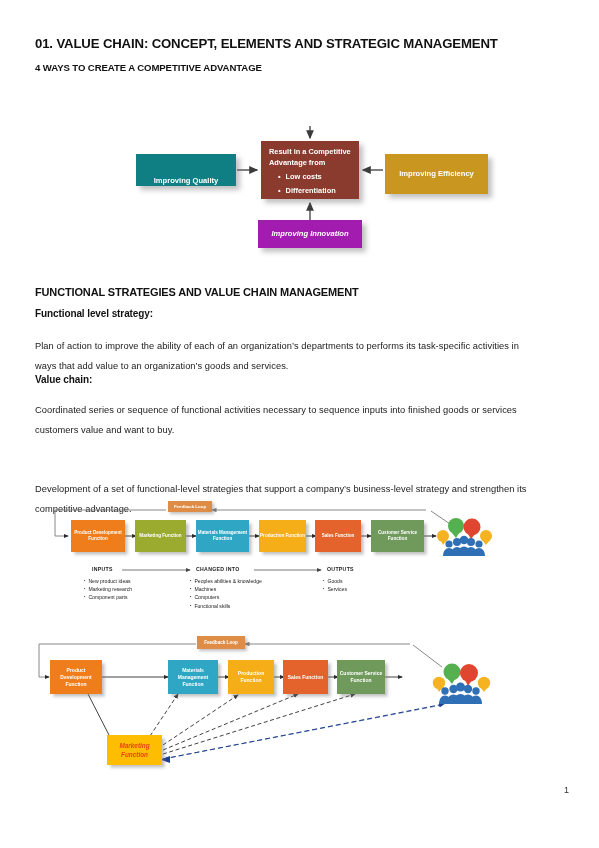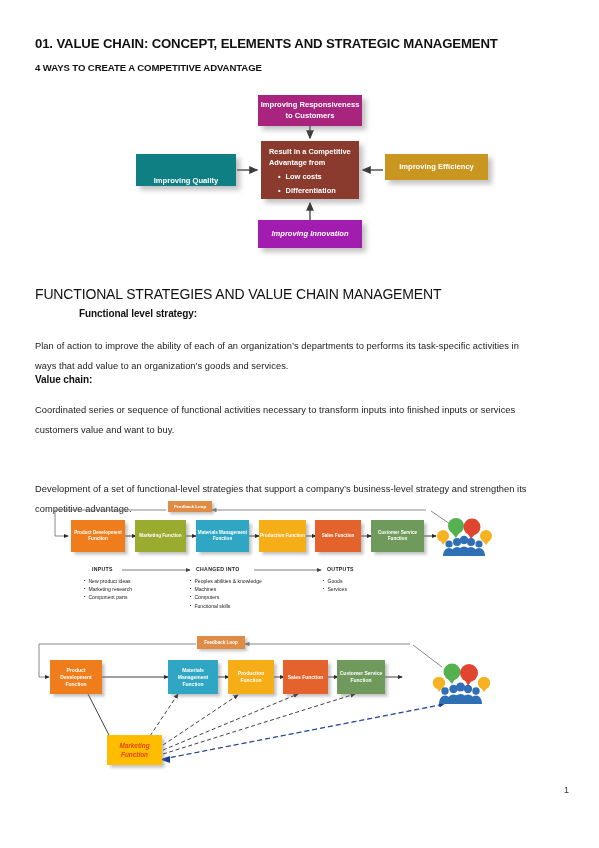--- a/index.html
+++ b/index.html
@@ -20,21 +20,21 @@
     font-size:13.2px; font-weight:700; letter-spacing:-0.15px;
     color:#111;
   }
   .h2 {
     position:absolute; left:35px; top:62px; width:520px;
     font-size:9.6px; font-weight:700; letter-spacing:-0.1px;
     color:#111;
   }
   .h3 {
     position:absolute; left:35px; width:520px;
-    font-size:14px; font-weight:400; letter-spacing:-0.15px; color:#111;
+    font-size:11px; font-weight:700; letter-spacing:-0.15px; color:#111;
   }
   .h4 {
     position:absolute; left:35px; width:520px;
     font-size:10px; font-weight:700; letter-spacing:-0.1px; color:#111;
   }
   .para {
     position:absolute; left:35px; width:500px;
     font-size:9.3px; line-height:20px; color:#1a1a1a; letter-spacing:0.05px;
   }
   .pagenum {
@@ -108,48 +108,45 @@
         <marker id="ah1" markerWidth="7" markerHeight="7" refX="6" refY="3" orient="auto">
           <path d="M0,0 L7,3 L0,6 z" fill="#3b3b3b"></path>
         </marker>
       </defs>
       <line x1="190" y1="34" x2="190" y2="46" stroke="#3b3b3b" stroke-width="1.3" marker-end="url(#ah1)"></line>
       <line x1="117" y1="78" x2="137" y2="78" stroke="#3b3b3b" stroke-width="1.3" marker-end="url(#ah1)"></line>
       <line x1="263" y1="78" x2="243" y2="78" stroke="#3b3b3b" stroke-width="1.3" marker-end="url(#ah1)"></line>
       <line x1="190" y1="128" x2="190" y2="111" stroke="#3b3b3b" stroke-width="1.3" marker-end="url(#ah1)"></line>
     </svg>
 
-    <div class="d1box" style="left:138px; top:3px; width:104px; height:31px; background:#a8247e;">
-      <span>Improving Responsiveness to Customers</span>
-    </div>
 
     <div class="d1box" style="left:16px; top:62px; width:100px; height:32px; background:#0f7f84;align-items:flex-end;">
       <span>Improving Quality</span>
     </div>
 
-    <div class="d1box" style="left:265px; top:62px; width:103px; height:26px; background:#c9961f;">
+    <div class="d1box" style="left:265px; top:62px; width:103px; height:40px; background:#c9961f;">
       <span>Improving Efficiency</span>
     </div>
 
     <div class="d1box" style="left:138px; top:128px; width:104px; height:28px; background:#a21caf;font-style:italic;">
       <span>Improving Innovation</span>
     </div>
 
     <div class="d1center">
       <div>Result in a Competitive Advantage from</div>
       <div class="bul">Low costs</div>
       <div class="bul">Differentiation</div>
     </div>
   </div>
 
   <div class="h3" style="top:286px;">FUNCTIONAL STRATEGIES AND VALUE CHAIN MANAGEMENT</div>
-  <div class="h4" style="top:308px;margin-left:44px;">Functional level strategy:</div>
+  <div class="h4" style="top:308px;">Functional level strategy:</div>
   <div class="para" style="top:336px;">Plan of action to improve the ability of each of an organization’s departments to performs its task-specific activities in ways that add value to an organization’s goods and services.</div>
   <div class="h4" style="top:374px;">Value chain:</div>
-  <div class="para" style="top:400px;">Coordinated series or sequence of functional activities necessary to transform inputs into finished inputs or services customers value and want to buy.</div>
+  <div class="para" style="top:400px;">Coordinated series or sequence of functional activities necessary to sequence inputs into finished goods or services customers value and want to buy.</div>
   <div class="para" style="top:479px;">Development of a set of functional-level strategies that support a company’s business-level strategy and strengthen its competitive advantage.</div>
 
   <div id="diagram2">
 
     <svg class="overlay" width="460" height="70">
       <defs>
         <marker id="ah2" markerWidth="6" markerHeight="6" refX="5" refY="2.5" orient="auto">
           <path d="M0,0 L6,2.5 L0,5 z" fill="#2b2b2b"></path>
         </marker>
         <marker id="ah2g" markerWidth="6" markerHeight="6" refX="5" refY="2.5" orient="auto">

